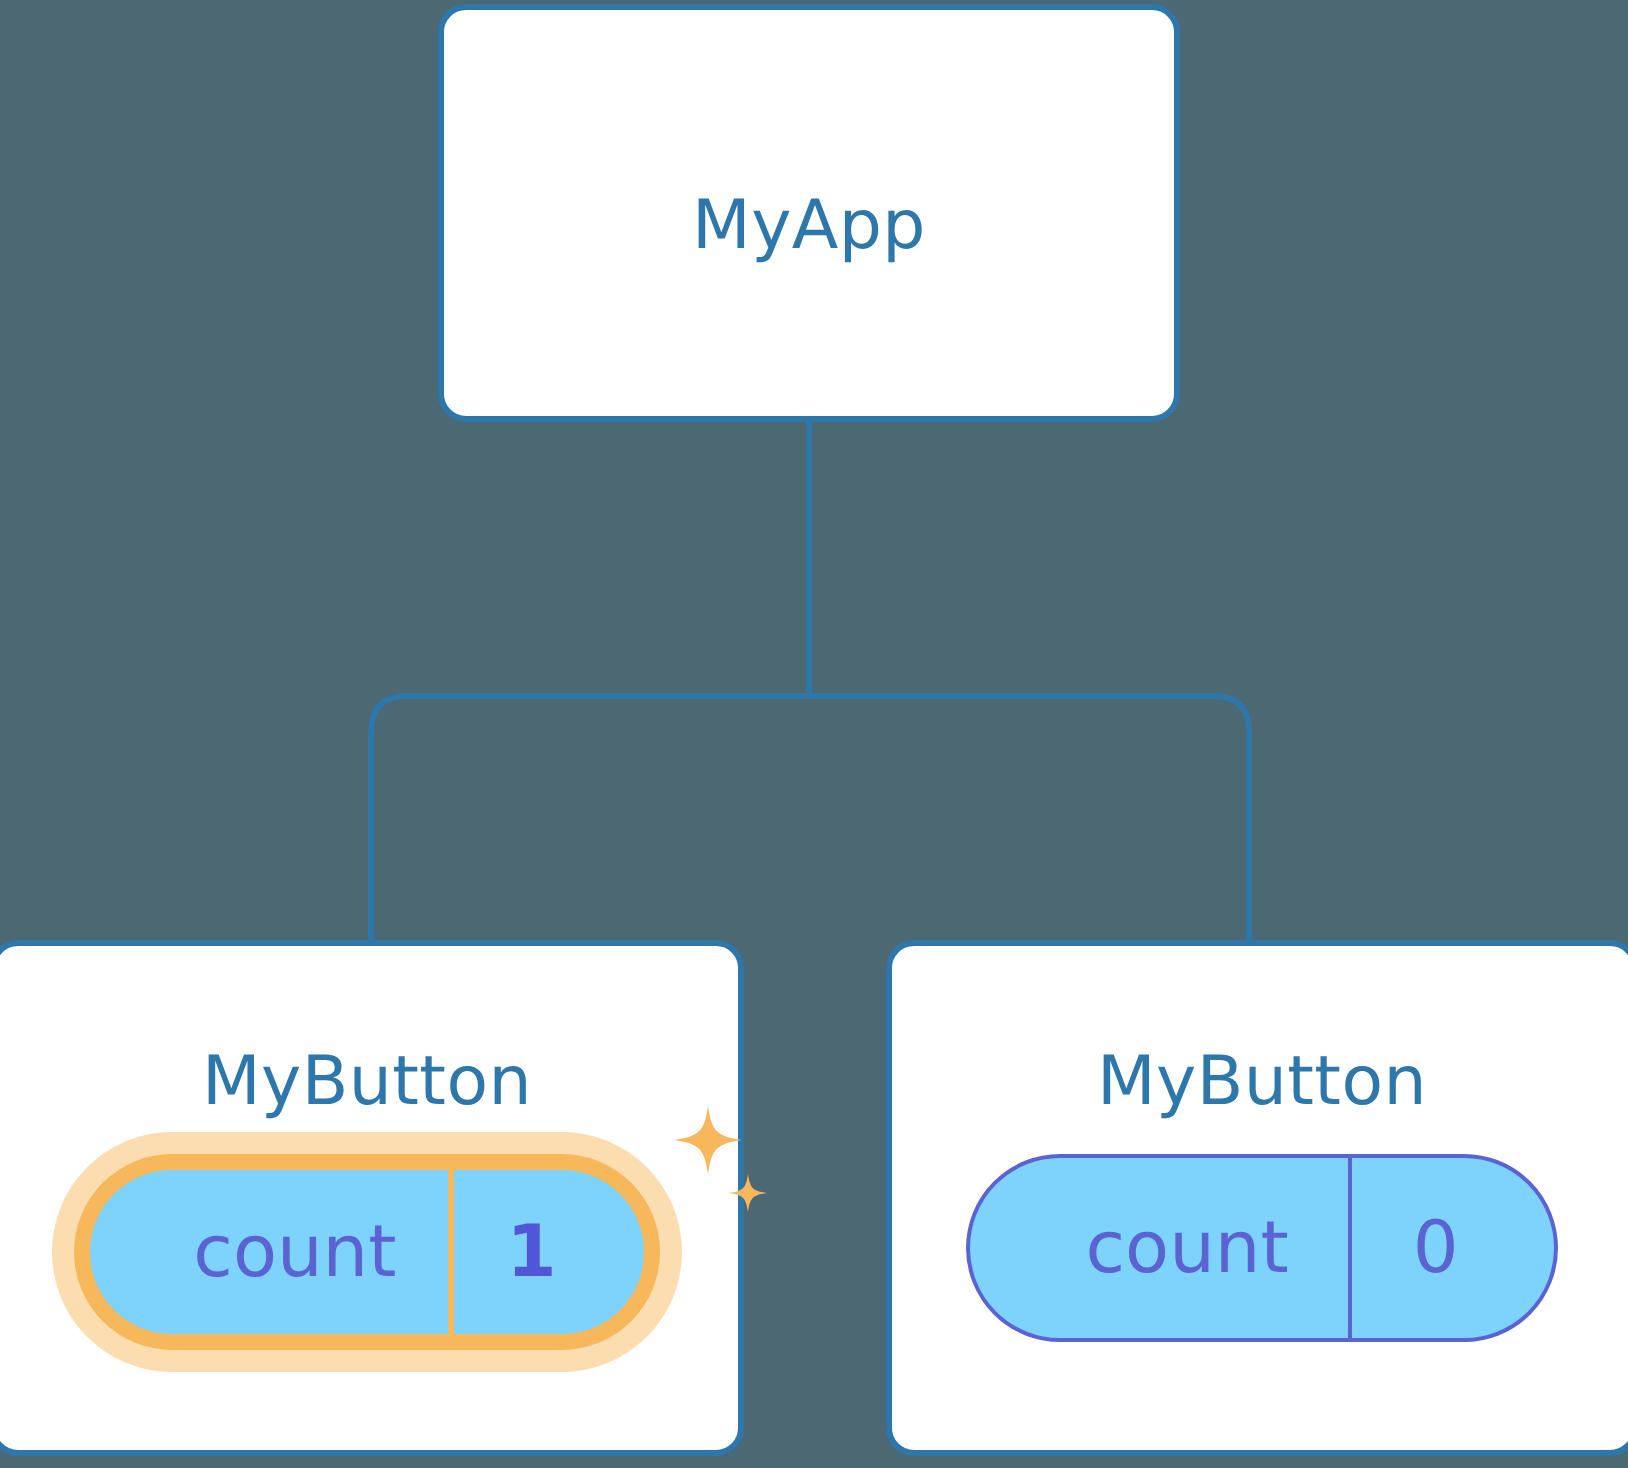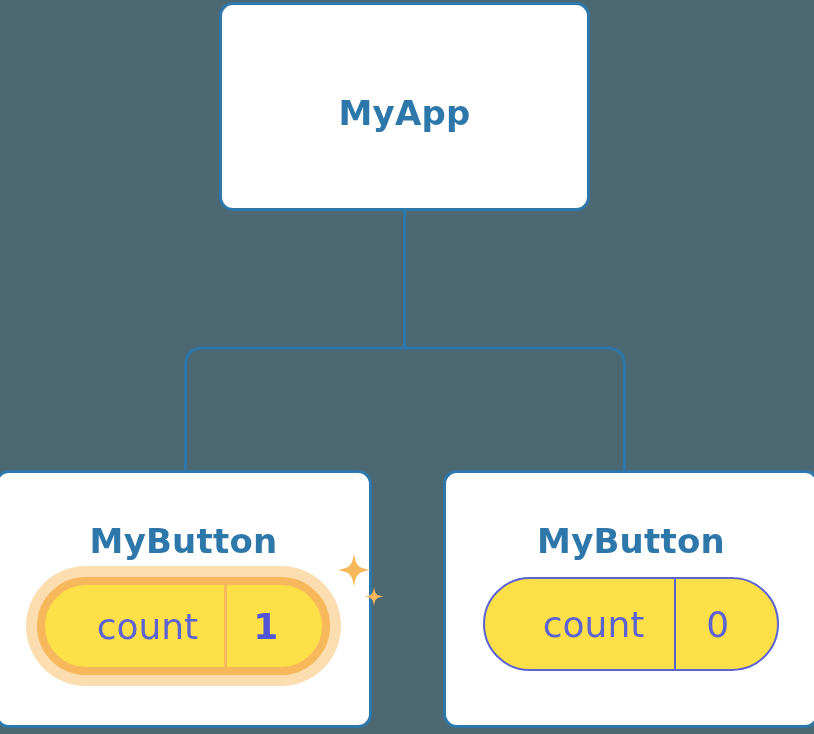--- a/index.html
+++ b/index.html
@@ -39,21 +39,21 @@
     position: absolute;
     background: #ffffff;
     border: 3px solid #2e77ab;
     border-radius: 14px;
     box-sizing: border-box;
   }
 
   .node-title {
     color: #2e77ab;
     font-size: 34px;
-    font-weight: 700;
+    font-weight: 400;
     text-align: center;
     letter-spacing: 0.2px;
     white-space: nowrap;
   }
 
   
   #node-root {
     left: 219px;
     top: 2px;
     width: 371px;
@@ -94,21 +94,21 @@
   .pill-holder {
     position: relative;
     display: inline-block;
   }
 
   .pill {
     position: relative;
     display: flex;
     align-items: stretch;
     box-sizing: border-box;
-    background: #fde047;
+    background: #7dd3fc;
     z-index: 2;
   }
 
   .pill-label,
   .pill-value {
     display: flex;
     align-items: center;
     justify-content: center;
     box-sizing: border-box;
     white-space: nowrap;

